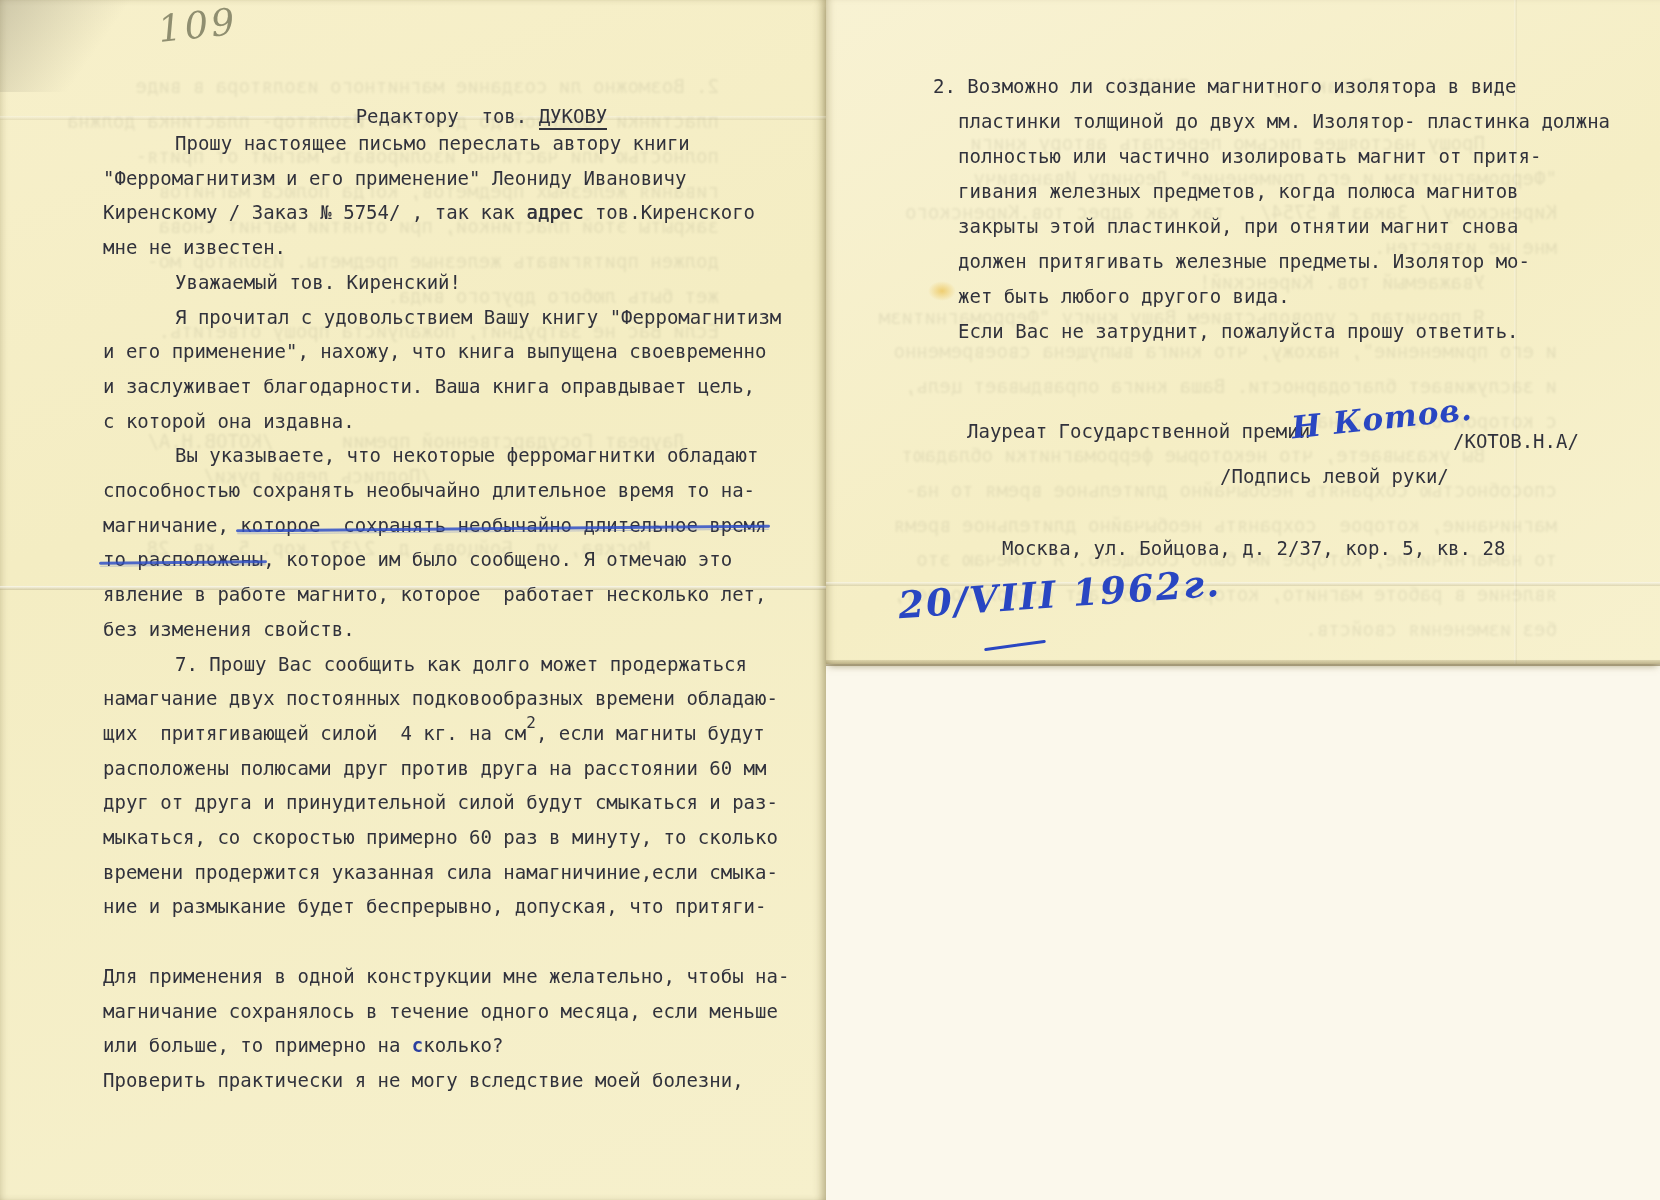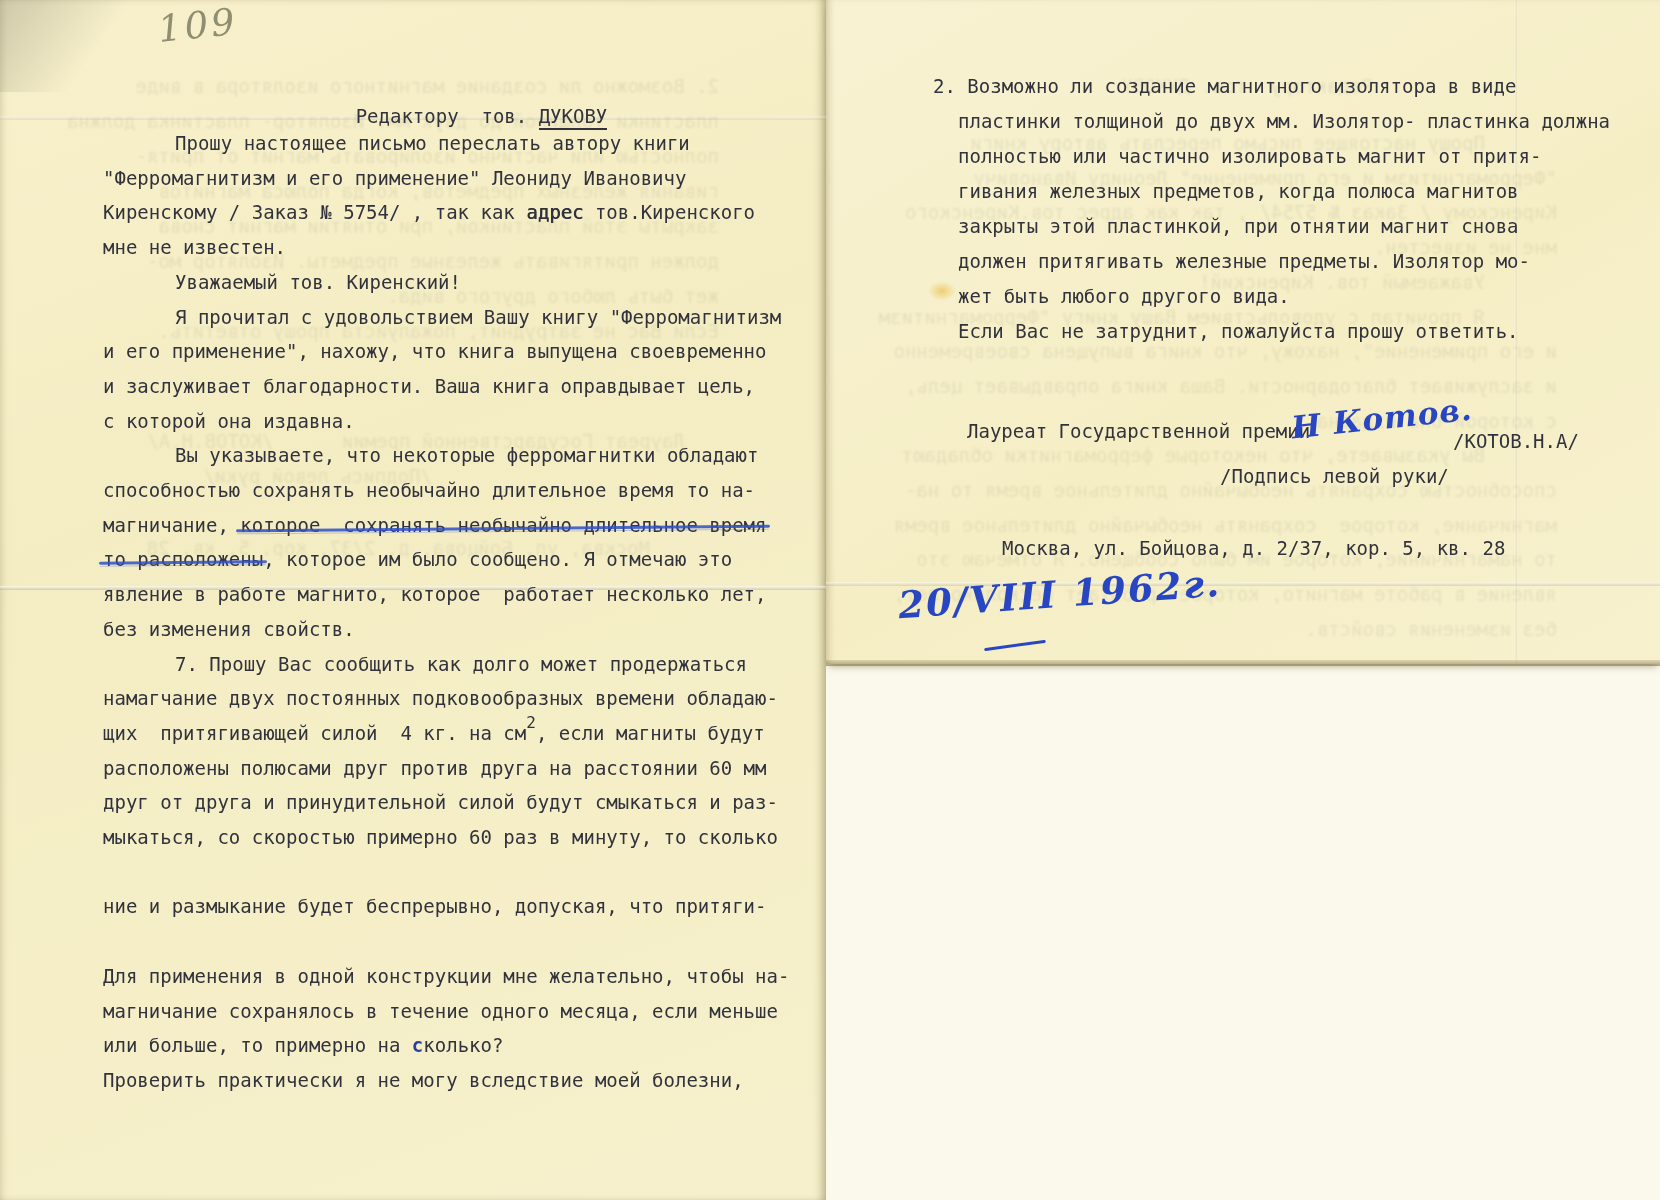--- a/index.html
+++ b/index.html
@@ -122,20 +122,21 @@
         <div class="typed-line typed" style="top: 381.7px; left: 0px;"><span>магничание, </span><span class="st-strike">которое  сохранять необычайно длительное время</span></div>
         <div class="typed-line typed" style="top: 416.4px; left: 0px;"><span class="st-strike">то расположены</span><span>, которое им было сообщено. Я отмечаю это</span></div>
         <div class="typed-line typed" style="top: 451.1px; left: 0px;"><span>явление в работе магнито, которое  работает несколько лет,</span></div>
         <div class="typed-line typed" style="top: 485.8px; left: 0px;"><span>без изменения свойств.</span></div>
         <div class="typed-line typed" style="top: 520.5px; left: 72px;"><span>7. Прошу Вас сообщить как долго может продержаться</span></div>
         <div class="typed-line typed" style="top: 555.2px; left: 0px;"><span>намагчание двух постоянных подковообразных времени обладаю-</span></div>
         <div class="typed-line typed" style="top: 589.9px; left: 0px;"><span>щих  притягивающей силой  4 кг. на см</span><span class="st-sup">2</span><span>, если магниты будут</span></div>
         <div class="typed-line typed" style="top: 624.6px; left: 0px;"><span>расположены полюсами друг против друга на расстоянии 60 мм</span></div>
         <div class="typed-line typed" style="top: 659.3px; left: 0px;"><span>друг от друга и принудительной силой будут смыкаться и раз-</span></div>
         <div class="typed-line typed" style="top: 694px; left: 0px;"><span>мыкаться, со скоростью примерно 60 раз в минуту, то сколько</span></div>
+        <div class="typed-line typed" style="top: 728.7px; left: 0px;"><span>времени продержится указанная сила намагничиние,если смыка-</span></div>
         <div class="typed-line typed" style="top: 763.4px; left: 0px;"><span>ние и размыкание будет беспрерывно, допуская, что притяги-</span></div>
         <div class="typed-line typed" style="top: 832.8px; left: 0px;"><span>Для применения в одной конструкции мне желательно, чтобы на-</span></div>
         <div class="typed-line typed" style="top: 867.5px; left: 0px;"><span>магничание сохранялось в течение одного месяца, если меньше</span></div>
         <div class="typed-line typed" style="top: 902.2px; left: 0px;"><span>или больше, то примерно на </span><span class="st-blue">с</span><span>колько?</span></div>
         <div class="typed-line typed" style="top: 936.9px; left: 0px;"><span>Проверить практически я не могу вследствие моей болезни,</span></div>
       </div>
   </div>
 
   <div class="sheet sheet-right">
     <div class="crease crease-h" style="left:0;top:582px;width:834px;opacity:.8"></div>

